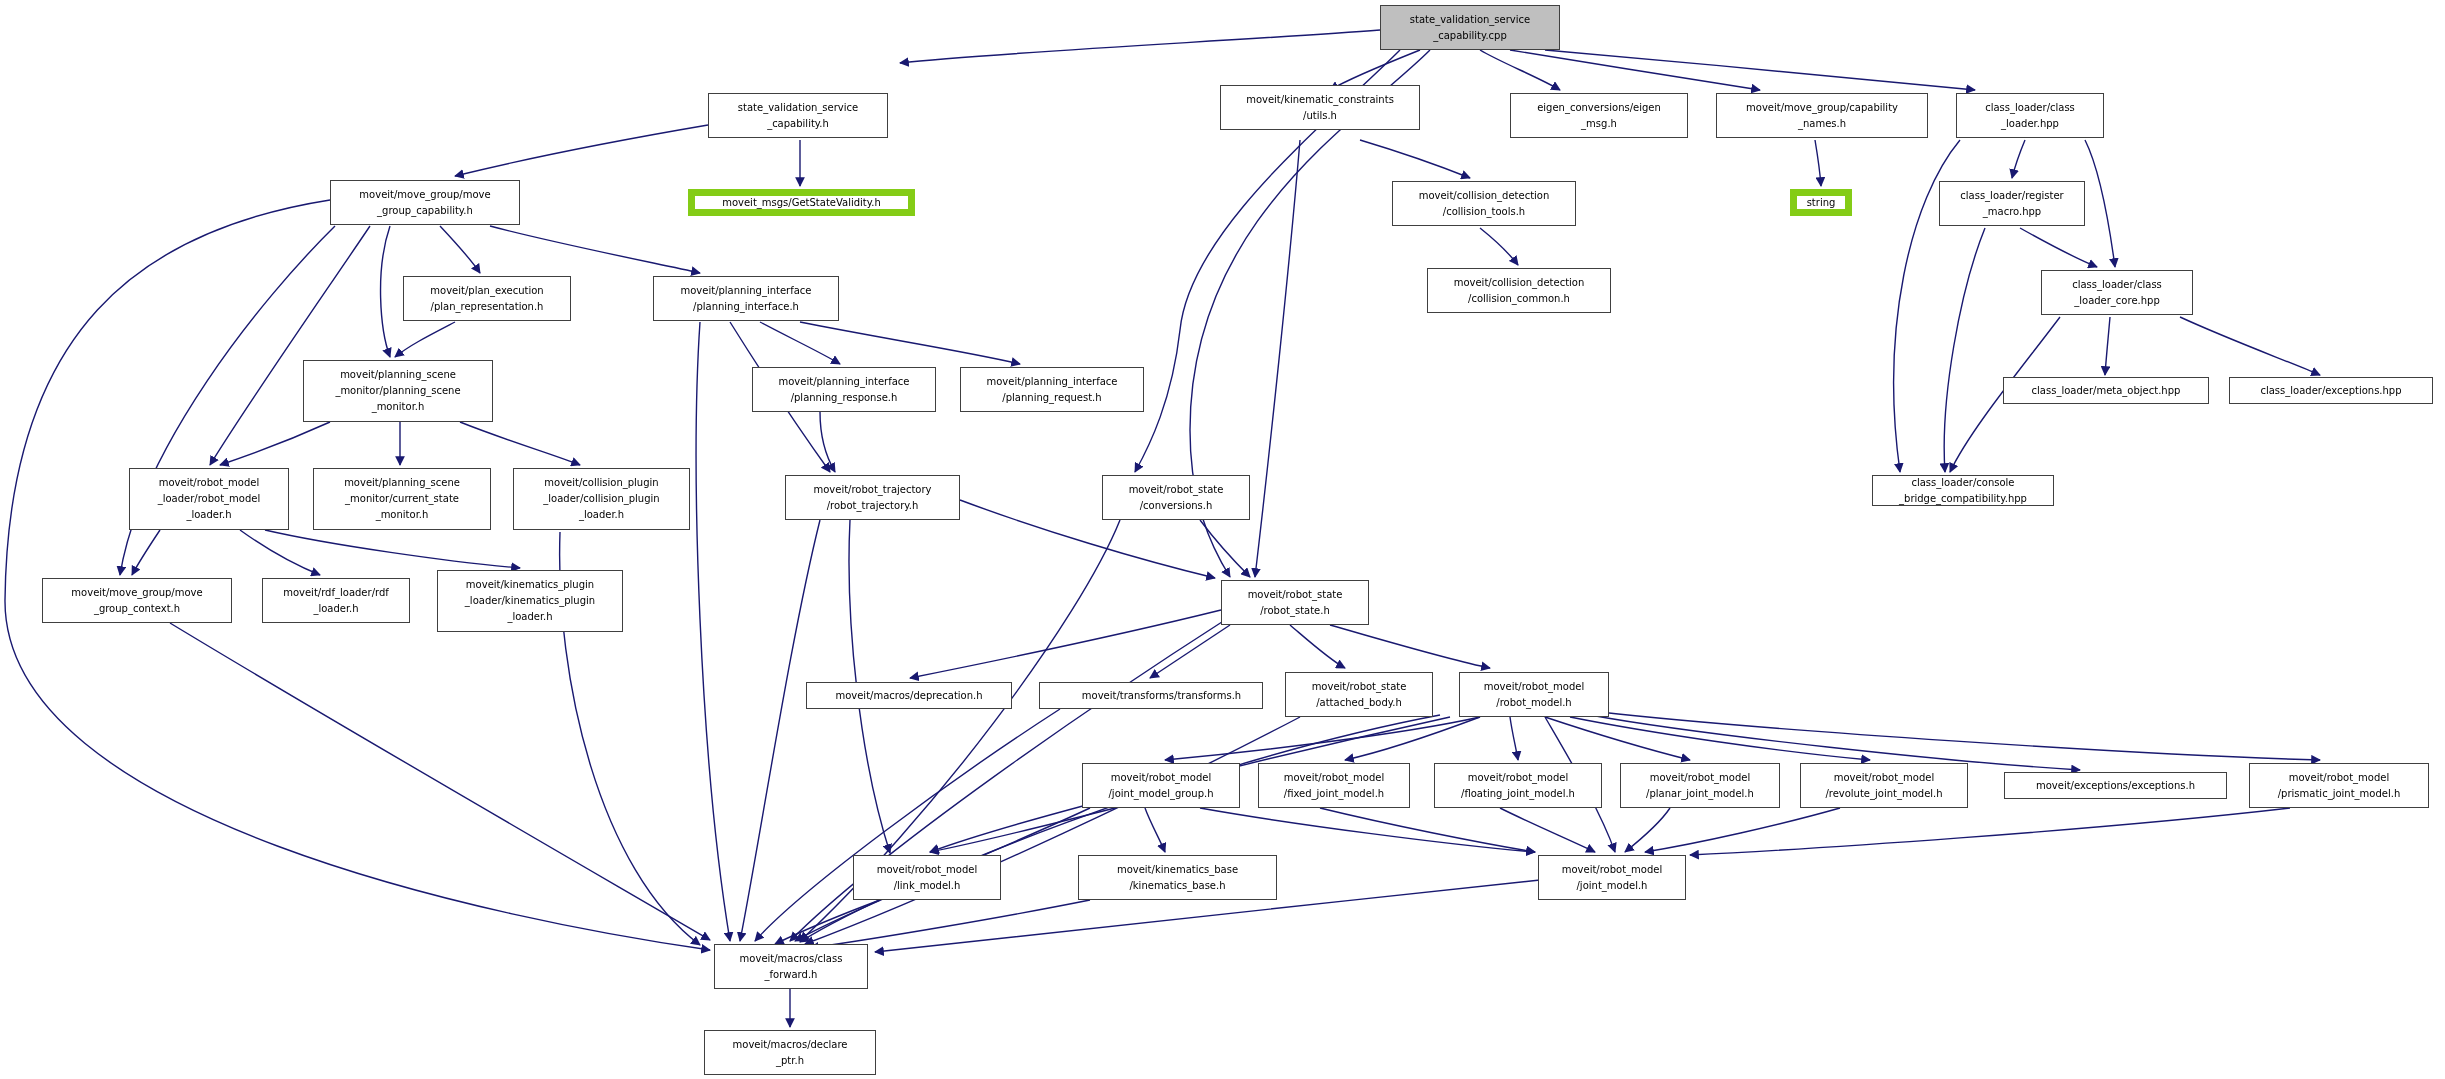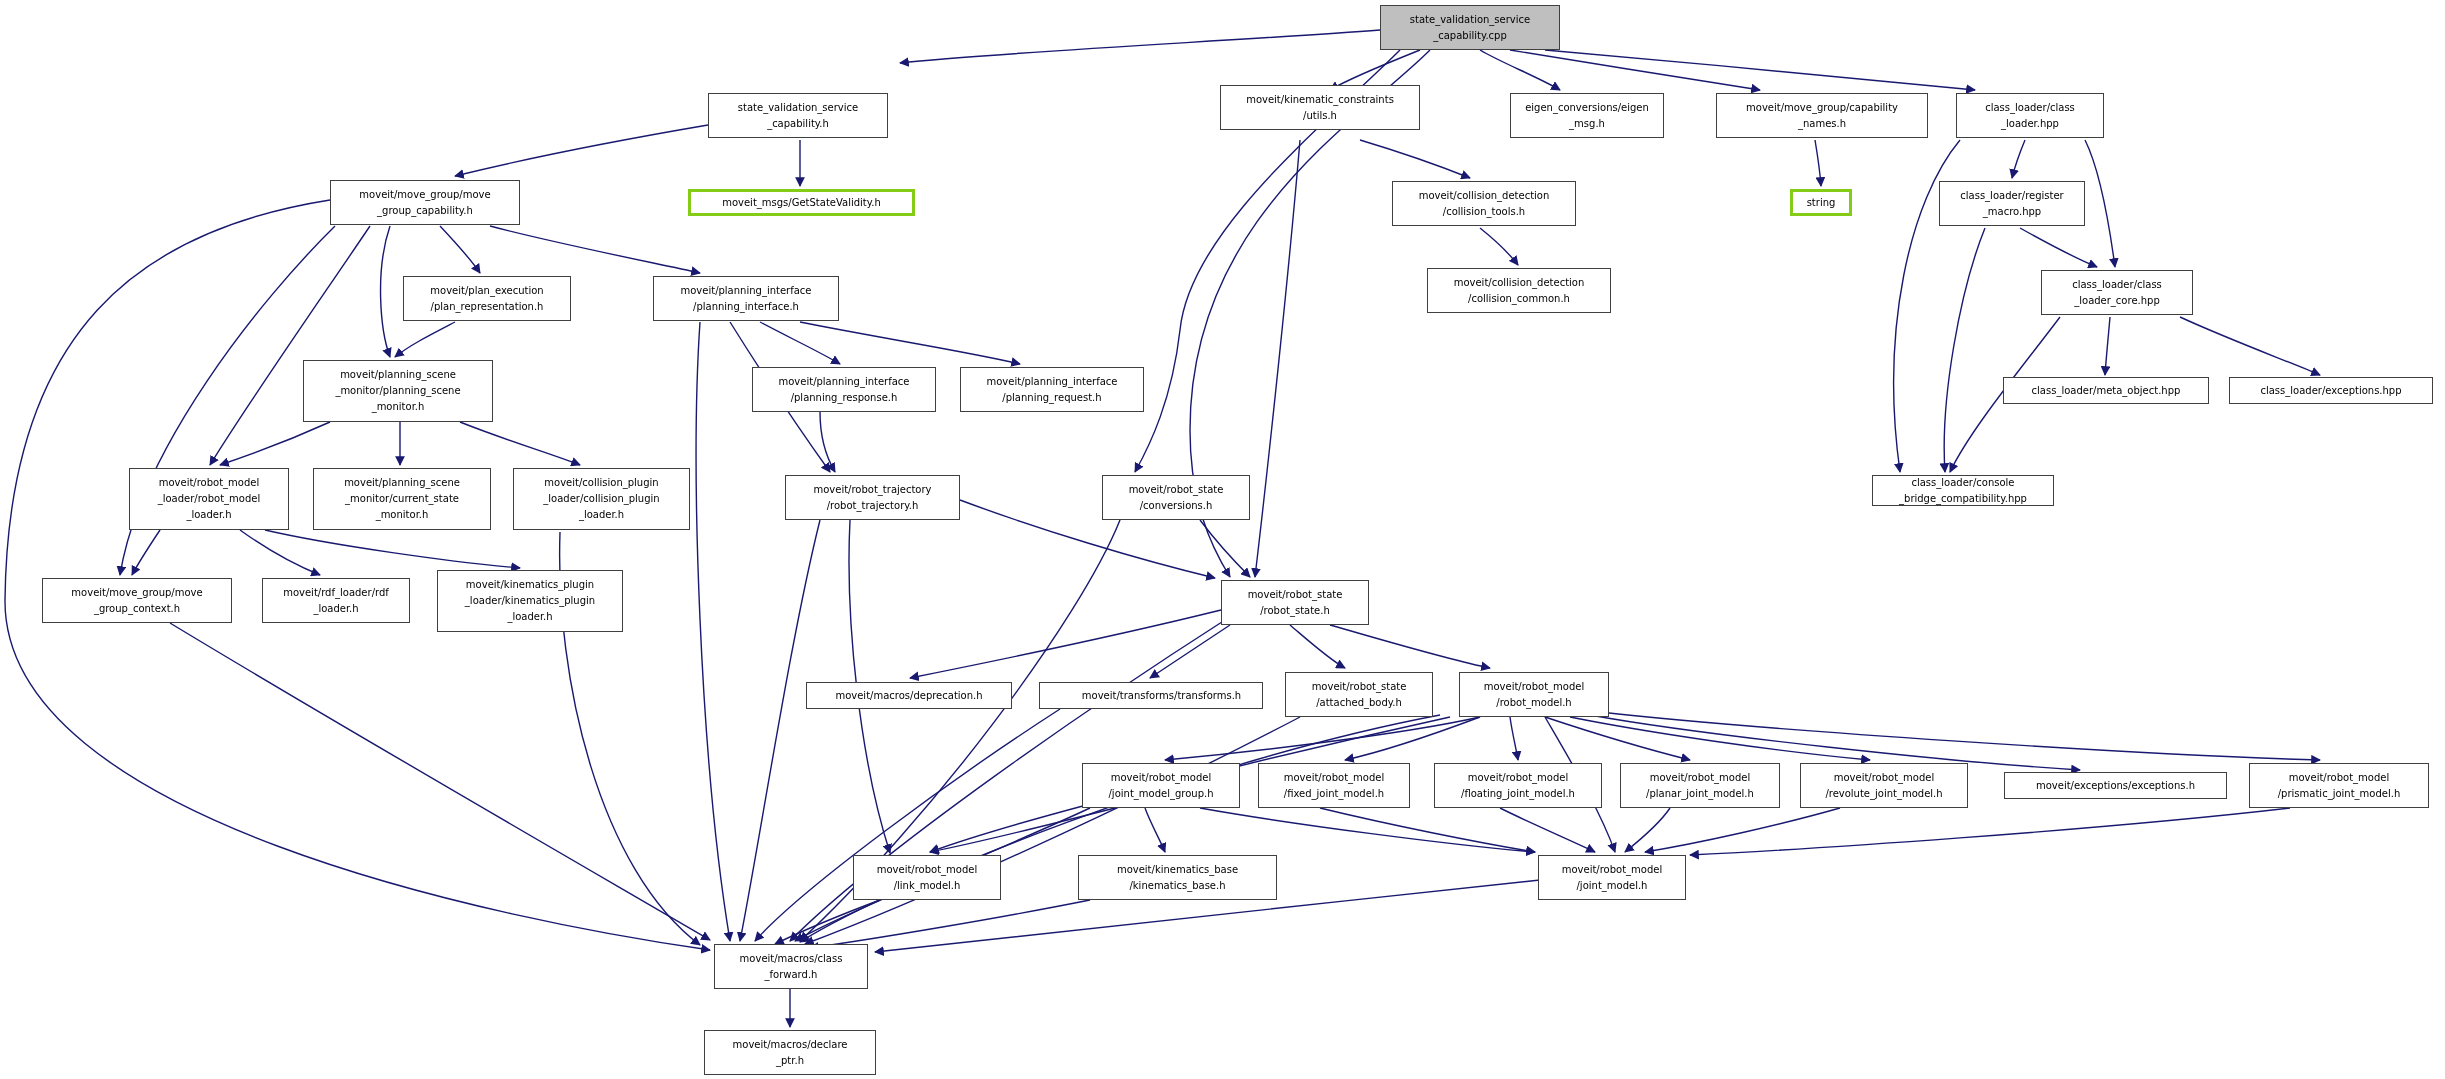--- a/index.html
+++ b/index.html
@@ -22,21 +22,21 @@
     line-height:16px;
     letter-spacing:0px;
     white-space:pre-line;
     padding:0 3px;
   }
   .node.root{
     background:#bfbfbf;
     border:1px solid #404040;
   }
   .node.ext{
-    border:3px solid #84cc16;
+    border:7px solid #84cc16;
   }
   .node-label{pointer-events:none;}
 </style>
 </head>
 <body>
 
 <div id="graph-root">
   <svg id="edges" viewBox="0 0 2445 1079" xmlns="http://www.w3.org/2000/svg">
     <defs>
       <marker id="arrow" viewBox="0 0 10 10" refX="9" refY="5" markerWidth="7" markerHeight="7" orient="auto-start-reverse">
@@ -122,21 +122,21 @@
         <path d="M560,532 C555,680 600,870 700,945" fill="none" stroke="#191970" stroke-width="1.4" marker-end="url(#arrow)"></path>
       </g>
   </svg>
   <div id="node-layer">
       <div class="node root" style="left: 1380px; top: 5px; width: 180px; height: 45px;"><span class="node-label">state_validation_service
 _capability.cpp</span></div>
       <div class="node" style="left: 708px; top: 93px; width: 180px; height: 45px;"><span class="node-label">state_validation_service
 _capability.h</span></div>
       <div class="node" style="left: 1220px; top: 85px; width: 200px; height: 45px;"><span class="node-label">moveit/kinematic_constraints
 /utils.h</span></div>
-      <div class="node" style="left: 1510px; top: 93px; width: 154px; height: 45px;"><span class="node-label">eigen_conversions/eigen
+      <div class="node" style="left: 1510px; top: 93px; width: 178px; height: 45px;"><span class="node-label">eigen_conversions/eigen
 _msg.h</span></div>
       <div class="node" style="left: 1716px; top: 93px; width: 212px; height: 45px;"><span class="node-label">moveit/move_group/capability
 _names.h</span></div>
       <div class="node" style="left: 1956px; top: 93px; width: 148px; height: 45px;"><span class="node-label">class_loader/class
 _loader.hpp</span></div>
       <div class="node" style="left: 330px; top: 180px; width: 190px; height: 45px;"><span class="node-label">moveit/move_group/move
 _group_capability.h</span></div>
       <div class="node ext" style="left: 688px; top: 189px; width: 227px; height: 27px;"><span class="node-label">moveit_msgs/GetStateValidity.h</span></div>
       <div class="node" style="left: 1392px; top: 181px; width: 184px; height: 45px;"><span class="node-label">moveit/collision_detection
 /collision_tools.h</span></div>

